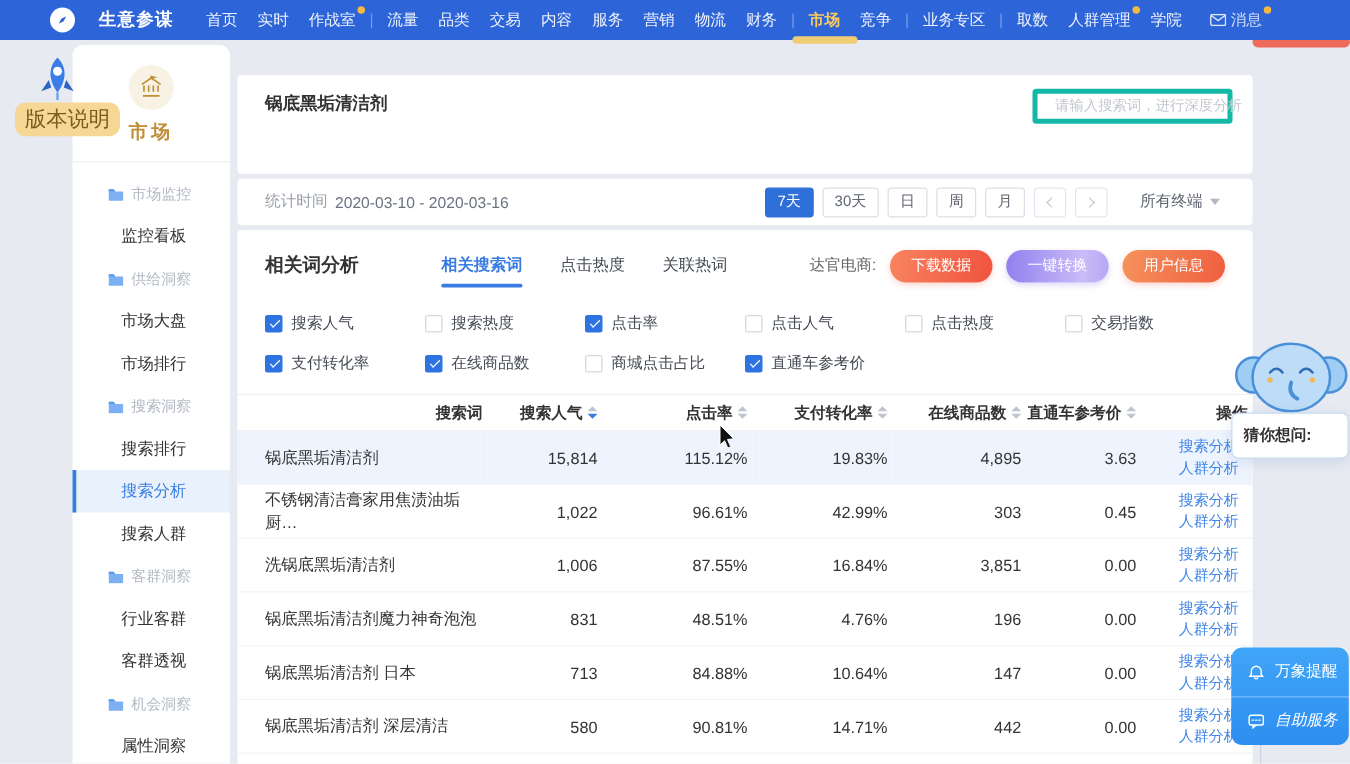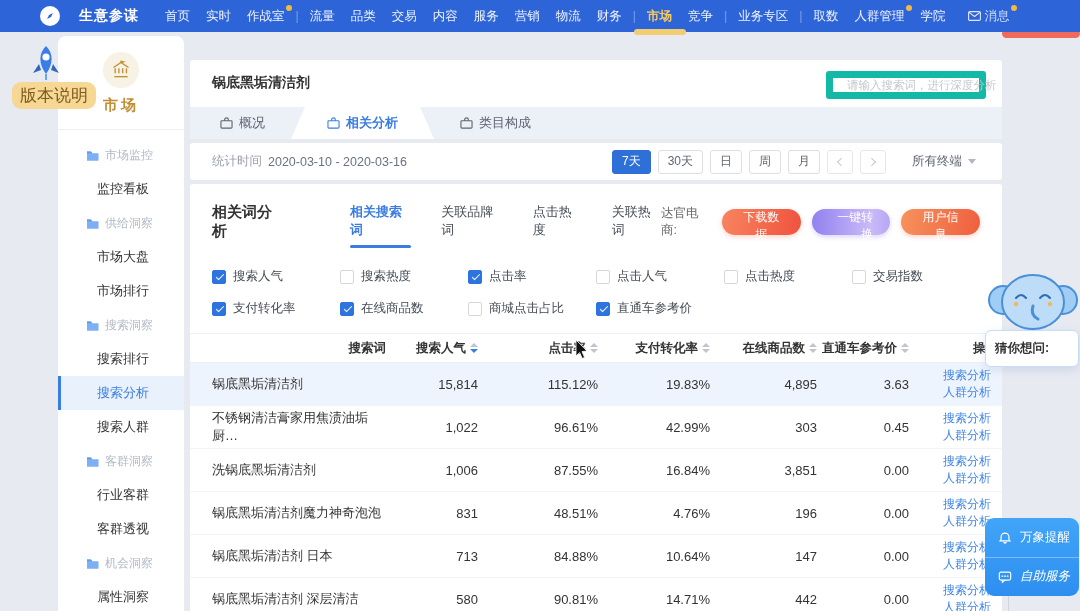--- a/index.html
+++ b/index.html
@@ -36,21 +36,21 @@
   .side-item.group { color:#b3bac4; font-size:12px; padding-left:28px; gap:6px; cursor:default; }
   .side-item:not(.group) .folder-icon { display:none; }
   .side-item.active { background:#e8f1fc; color:#3a7de2; }
   .side-item.active::before { content:""; position:absolute; left:0; top:0; width:3px; height:100%; background:#3a7de2; }
 
   
   .main { position:absolute; left:190px; top:60px; width:812px; z-index:8; }
 
   .header-card { position:relative; background:#fff; border-radius:3px; height:79px; }
   .kw-title { font-size:14px; font-weight:bold; color:#333; padding:14px 0 0 22px; }
-  .search-box { position:absolute; top:11px; right:16px; width:160px; height:28px; background:#fff; border:7px solid #14b8a6; border-radius:3px; display:flex; align-items:center; padding:0 8px; gap:6px; }
+  .search-box { position:absolute; top:11px; right:16px; width:160px; height:28px; background:#fff; border:4px solid #14b8a6; border-radius:3px; display:flex; align-items:center; padding:0 8px; gap:6px; }
   .search-box input { border:none; outline:none; flex:1; font-size:11.5px; color:#333; background:transparent; font-family:inherit; }
   .search-box input::placeholder { color:#c3c7cf; }
   .tab-strip { position:absolute; left:0; bottom:0; width:100%; height:32px; background:#ecf0f7; display:flex; align-items:stretch; padding-left:4px; border-radius:0 0 3px 3px; }
   .h-tab { display:flex; align-items:center; gap:6px; padding:0 26px; font-size:13px; color:#5a6472; cursor:pointer; }
   .h-tab.active { background:#fff; color:#3a7de2; font-weight:bold; clip-path:polygon(14px 0, calc(100% - 14px) 0, 100% 100%, 0 100%); padding:0 36px; }
 
   .time-card { margin-top:4px; background:#fff; border-radius:3px; height:37px; display:flex; align-items:center; padding:0 26px 0 22px; }
   .stat-label { font-size:12.5px; color:#9aa0ab; }
   .stat-range { font-size:12.5px; color:#6b7280; margin-left:6px; }
   .range-group { display:flex; gap:7px; margin-left:auto; }
@@ -298,46 +298,20 @@
 
   <section class="header-card">
     <div class="kw-title">锅底黑垢清洁剂</div>
     <div class="search-box">
       <svg width="12" height="12" viewBox="0 0 14 14" fill="none" stroke="#b9bec8" stroke-width="1.4">
           <circle cx="6" cy="6" r="4.5"></circle>
           <path d="M9.5 9.5 L13 13"></path>
         </svg>
       <input placeholder="请输入搜索词，进行深度分析" style="">
     </div>
-    <div class="tab-strip">
-
-        <div class="h-tab">
-          <svg width="13" height="12" viewBox="0 0 14 13" fill="none" stroke="currentColor" stroke-width="1.2">
-            <rect x="1" y="4" width="12" height="8" rx="1"></rect>
-            <path d="M5 4 V3 a2 2 0 0 1 4 0 V4"></path>
-          </svg>
-          <span>概况</span>
-        </div>
-
-        <div class="h-tab active">
-          <svg width="13" height="12" viewBox="0 0 14 13" fill="none" stroke="currentColor" stroke-width="1.2">
-            <rect x="1" y="4" width="12" height="8" rx="1"></rect>
-            <path d="M5 4 V3 a2 2 0 0 1 4 0 V4"></path>
-          </svg>
-          <span>相关分析</span>
-        </div>
-
-        <div class="h-tab">
-          <svg width="13" height="12" viewBox="0 0 14 13" fill="none" stroke="currentColor" stroke-width="1.2">
-            <rect x="1" y="4" width="12" height="8" rx="1"></rect>
-            <path d="M5 4 V3 a2 2 0 0 1 4 0 V4"></path>
-          </svg>
-          <span>类目构成</span>
-        </div>
-      </div>
   </section>
 
   <section class="time-card">
     <span class="stat-label">统计时间</span>
     <span class="stat-range">2020-03-10 - 2020-03-16</span>
     <div class="range-group">
 
         <button class="range-btn active">7天</button>
 
         <button class="range-btn">30天</button>
@@ -360,21 +334,20 @@
     </div>
   </section>
 
   <section class="main-card">
     <div class="section-head">
       <span class="section-title">相关词分析</span>
       <div class="metric-tabs">
 
           <span class="m-tab active">相关搜索词</span>
 
-          <span class="m-tab">关联品牌词</span>
 
           <span class="m-tab">点击热度</span>
 
           <span class="m-tab">关联热词</span>
         </div>
       <div class="promo">
         <span class="promo-label">达官电商:</span>
         <button class="promo-btn dl">下载数据</button>
         <button class="promo-btn cv">一键转换</button>
         <button class="promo-btn ui">用户信息</button>

